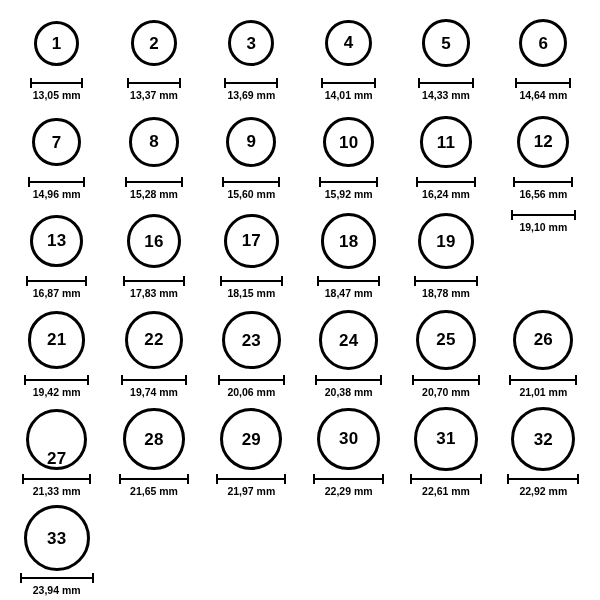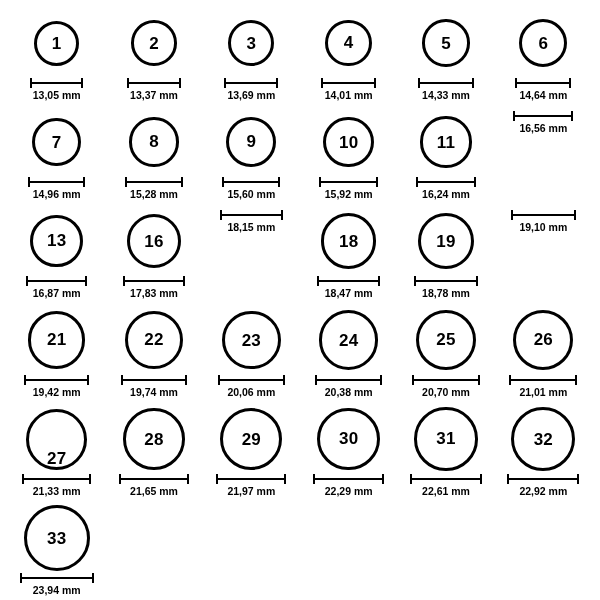--- a/index.html
+++ b/index.html
@@ -229,20 +229,25 @@
           </div>
         </div>
         <div class="measure" style="width: 59.2px;">
           <div class="bar"></div>
           <div class="tick left"></div>
           <div class="tick right"></div>
         </div>
         <div class="mm">16,24 mm</div>
       </div>
       <div class="cell">
+        <div class="ring-wrap">
+          <div class="ring" style="width: 51.8px; height: 51.8px;">
+            <span class="ring-label">12</span>
+          </div>
+        </div>
         <div class="measure" style="width: 59.8px;">
           <div class="bar"></div>
           <div class="tick left"></div>
           <div class="tick right"></div>
         </div>
         <div class="mm">16,56 mm</div>
       </div>
       <div class="cell">
         <div class="ring-wrap">
           <div class="ring" style="width: 52.4px; height: 52.4px;">
@@ -263,20 +268,25 @@
           </div>
         </div>
         <div class="measure" style="width: 62.2px;">
           <div class="bar"></div>
           <div class="tick left"></div>
           <div class="tick right"></div>
         </div>
         <div class="mm">17,83 mm</div>
       </div>
       <div class="cell">
+        <div class="ring-wrap">
+          <div class="ring" style="width: 54.8px; height: 54.8px;">
+            <span class="ring-label">17</span>
+          </div>
+        </div>
         <div class="measure" style="width: 62.8px;">
           <div class="bar"></div>
           <div class="tick left"></div>
           <div class="tick right"></div>
         </div>
         <div class="mm">18,15 mm</div>
       </div>
       <div class="cell">
         <div class="ring-wrap">
           <div class="ring" style="width: 55.5px; height: 55.5px;">

